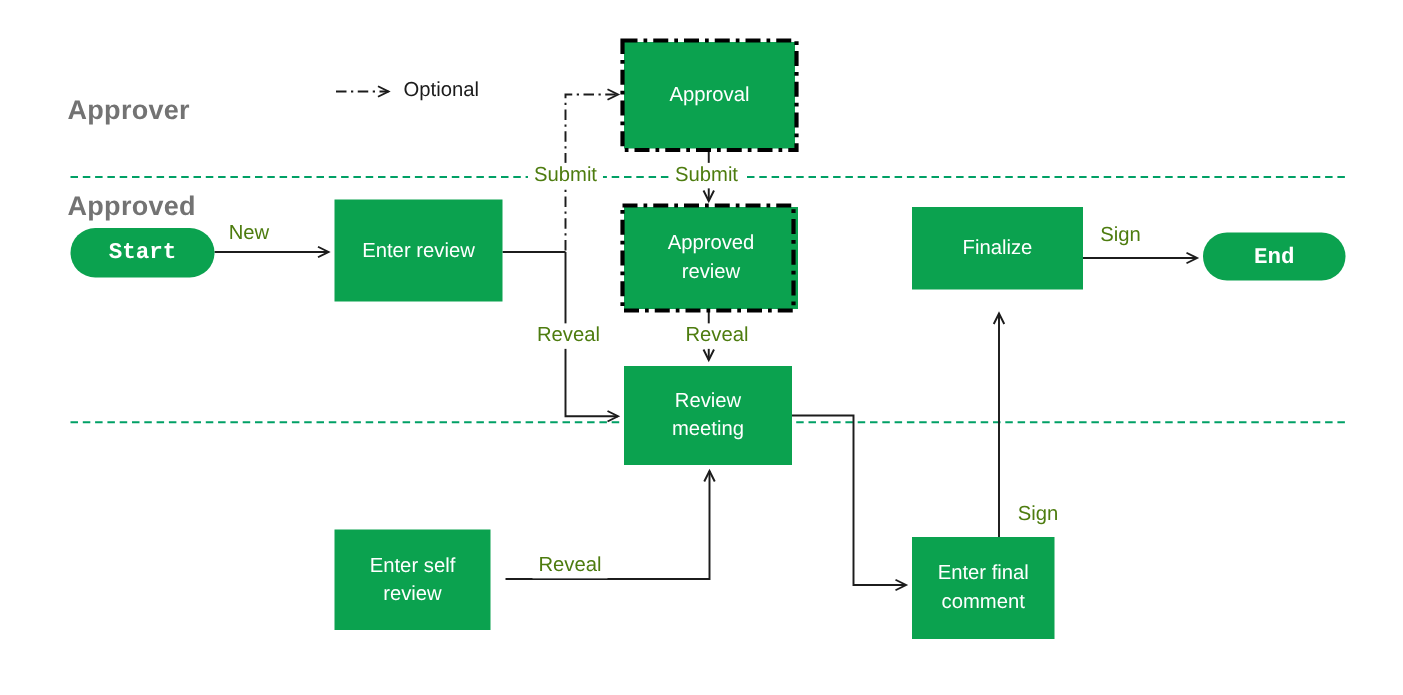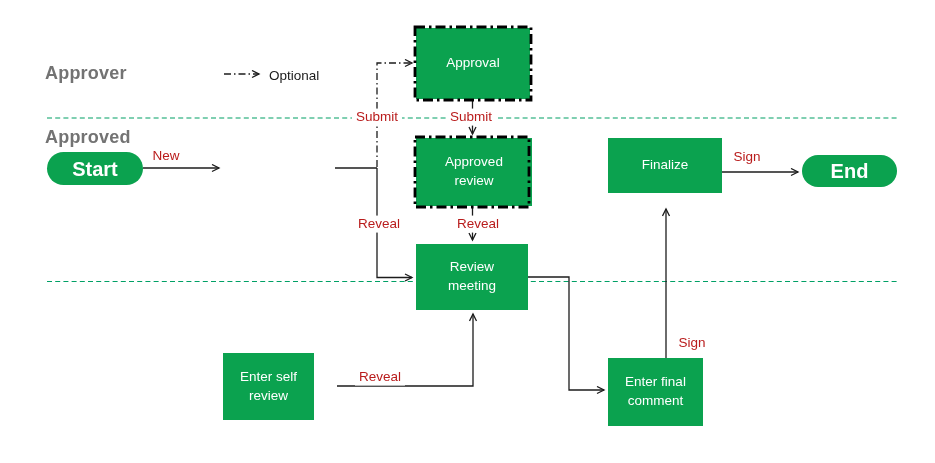--- a/index.html
+++ b/index.html
@@ -20,31 +20,31 @@
     position: absolute;
     font-size: 18px;
     font-weight: bold;
     color: #737373;
     letter-spacing: 0.2px;
   }
   .edge-label {
     position: absolute;
     transform: translate(-50%, -50%);
     font-size: 13.5px;
-    color: #b91c1c;
+    color: #4d7c0f;
     background: #ffffff;
     padding: 1px 4px;
     white-space: nowrap;
     line-height: 1.1;
   }
   .legend {
     position: absolute;
-    left: 223px; top: 68px;
+    left: 223px; top: 52px;
     display: flex;
-    align-items: flex-start;
+    align-items: flex-end;
     gap: 6px;
   }
   .legend-label {
     font-size: 13.5px;
     color: #1b1b1b;
   }
   .node {
     position: absolute;
     background: #0ba24f;
     color: #ffffff;
@@ -52,21 +52,22 @@
     align-items: center;
     justify-content: center;
     text-align: center;
     font-size: 13.5px;
     line-height: 1.4;
   }
   .node .lbl { white-space: pre-line; }
   .node.pill {
     border-radius: 17px;
     font-weight: bold;
-    font-size: 20px;
+    font-size: 15px;
+    font-family: Liberation Mono, monospace;
   }
   .node.optional-border { overflow: visible; }
   .border-svg {
     position: absolute;
     left: -3px; top: -3px;
     pointer-events: none;
   }
 </style>
 </head>
 <body>
@@ -117,20 +118,23 @@
   <div class="edge-label" style="left:379px; top:224px;">Reveal</div>
   <div class="edge-label" style="left:478px; top:224px;">Reveal</div>
   <div class="edge-label" style="left:380px; top:377px;">Reveal</div>
   <div class="edge-label" style="left:692px; top:343px;">Sign</div>
   <div class="edge-label" style="left:747px; top:157px;">Sign</div>
 
   <div class="node pill" style="left:47px; top:152px; width:96px; height:33px;">
     <span class="lbl">Start</span>
   </div>
 
+  <div class="node" style="left:223px; top:133px; width:112px; height:68px;">
+    <span class="lbl">Enter review</span>
+  </div>
 
   <div class="node optional-border" style="left:416px; top:28px; width:114px; height:71px;">
     <svg class="border-svg" width="120" height="77">
       <rect x="2" y="2" width="116" height="73" fill="none" stroke="#000000" stroke-width="2.8" stroke-dasharray="10 4 2.5 4"></rect>
     </svg>
     <span class="lbl">Approval</span>
   </div>
 
   <div class="node optional-border" style="left:416px; top:138px; width:116px; height:68px;">
     <svg class="border-svg" width="118" height="74">
@@ -146,21 +150,21 @@
   </div>
 
   <div class="node" style="left:608px; top:138px; width:114px; height:55px;">
     <span class="lbl">Finalize</span>
   </div>
 
   <div class="node pill" style="left:802px; top:155px; width:95px; height:32px;">
     <span class="lbl">End</span>
   </div>
 
-  <div class="node" style="left:223px; top:353px; width:91px; height:67px;">
+  <div class="node" style="left:223px; top:353px; width:104px; height:67px;">
     <span class="lbl">Enter self
 review</span>
   </div>
 
   <div class="node" style="left:608px; top:358px; width:95px; height:68px;">
     <span class="lbl">Enter final
 comment</span>
   </div>
 
 </div>

